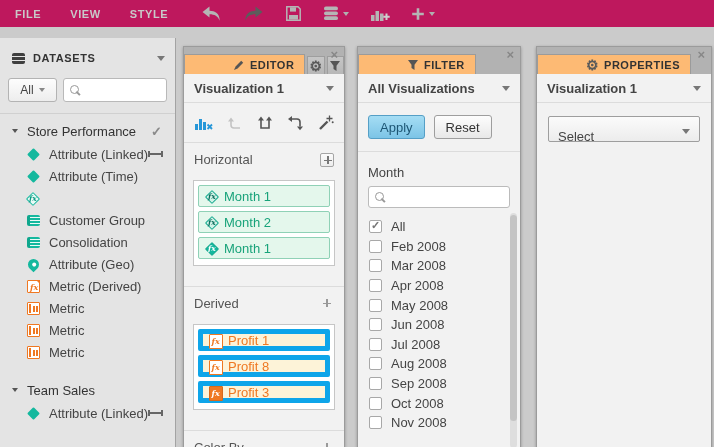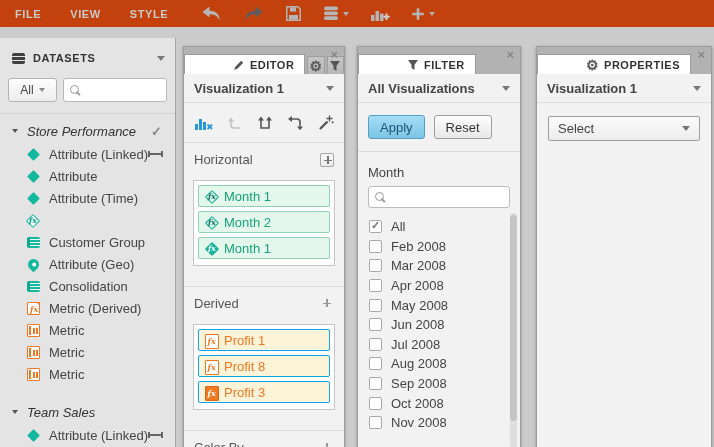--- a/index.html
+++ b/index.html
@@ -1,21 +1,21 @@
 <!DOCTYPE html>
 <html><head>
 <meta charset="utf-8">
 <style>
   * { box-sizing: border-box; margin: 0; padding: 0; }
   body { font-family: "Liberation Sans", sans-serif; }
   #app { position: relative; width: 714px; height: 447px; overflow: hidden; background: #cbcbcb; }
 
   
   .toolbar { position: absolute; left: 0; top: 0; width: 714px; height: 27px;
-    background: #c2410c; display: flex; align-items: center; padding-left: 13px; }
+    background: #be185d; display: flex; align-items: center; padding-left: 13px; }
   .tb-menus { display: flex; }
   .tb-menu { font-size: 11px; font-weight: bold; letter-spacing: .6px; color: #c9c9c9;
     margin-right: 25px; padding: 4px 2px; cursor: default; }
   .tb-icons { display: flex; align-items: center; margin-left: 6px; }
   .tb-btn { display: flex; align-items: center; gap: 4px; margin-right: 21px; }
   .caret { width: 0; height: 0; border-left: 4px solid transparent; border-right: 4px solid transparent;
     border-top: 5px solid #888; }
   .caret.light { border-top-color: #b0b0b0; border-left-width: 3.5px; border-right-width: 3.5px; border-top-width: 4.5px; }
 
   
@@ -43,21 +43,21 @@
     background: transparent; font-family: inherit; }
   .sb-tree { padding-top: 5px; }
   .sb-row { display: flex; align-items: center; height: 22px; padding-left: 26px;
     font-size: 13px; color: #444; cursor: default; }
   .sb-row.row-group { padding-left: 12px; color: #333; height: 24px; }
   .sb-row.row-spacer { height: 15px; }
   .sb-caret { display: none; width: 0; height: 0; border-left: 3.5px solid transparent;
     border-right: 3.5px solid transparent; border-top: 4.5px solid #555; }
   .row-group .sb-caret { display: inline-block; }
   .sb-label { margin-left: 8px; white-space: nowrap; }
-  .row-group .sb-label { margin-left: 9px; font-style: italic; }
+  .row-group .sb-label { margin-left: 9px; }
   .sb-check { margin-left: auto; margin-right: 13px; }
   .sb-check::after { content: "\2713"; font-size: 13px; font-weight: bold; color: #8a8a8a; }
   .ic-link { position: relative; width: 15px; height: 6px; margin-left: auto; margin-right: 12px; flex: none; }
   .ic-link::before { content: ""; position: absolute; left: 0; right: 0; top: 2px; height: 2px; background: #666; }
   .ic-link::after { content: ""; position: absolute; left: 0; top: 0; width: 2px; height: 6px;
     background: #666; box-shadow: 13px 0 0 #666; }
   .sb-ic { flex: none; }
   .ic-diamond { width: 9px; height: 9px; background: #14b89e; transform: rotate(45deg);
     border-radius: 1px; margin: 0 3px; }
   .ic-diamond-fx { position: relative; width: 14px; height: 14px; margin-left: -1px; }
@@ -90,21 +90,21 @@
   .panel-editor { left: 7px; width: 162px; }
   .panel-filter { left: 181px; width: 164px; }
   .panel-props  { left: 360px; width: 176px; }
   .panel-header { position: relative; height: 27px; background: #b2b2b2;
     display: flex; align-items: flex-end; }
   .close-x { position: absolute; right: 6px; top: 1px; font-size: 13px; font-weight: bold;
     color: #878787; line-height: 14px; cursor: default; }
   .tab { height: 20px; display: flex; align-items: center; gap: 5px; padding: 0 10px;
     font-size: 11px; font-weight: bold; letter-spacing: .5px; color: #333; }
   .tab + .tab { margin-left: 2px; }
-  .tab.active { background: #ffffff; border: 1px solid #9b9b9b; border-bottom: none; padding-left: 48px; }
+  .tab.active { background: #fdba74; border: 1px solid #9b9b9b; border-bottom: none; padding-left: 48px; }
   .tab.inactive { height: 18px; background: linear-gradient(#c6c6c6, #b7b7b7);
     border: 1px solid #9e9e9e; border-bottom: none; width: 31px; justify-content: center; padding: 0; }
   .gear-glyph { font-size: 14px; color: #5a5a5a; line-height: 14px; }
   .viz-row { height: 29px; border-bottom: 1px solid #dcdcdc; display: flex; align-items: center;
     padding: 0 10px; font-weight: bold; font-size: 13px; color: #444; }
   .viz-row .caret { margin-left: auto; border-top-color: #777; }
 
   
   .ed-tools { height: 40px; border-bottom: 1px solid #dcdcdc; display: flex; align-items: center;
     justify-content: space-between; padding: 0 10px; }
@@ -116,21 +116,21 @@
     border: 1px solid #a5a5a5; border-radius: 2px; background: linear-gradient(#fbfbfb, #ececec); }
   .plus-box::before, .plus-plain::before { content: ""; position: absolute; left: 3px; top: 6px; width: 8px; height: 1.6px; background: #777; }
   .plus-box::after,  .plus-plain::after  { content: ""; position: absolute; left: 6.2px; top: 2.8px; width: 1.6px; height: 8px; background: #777; }
   .plus-plain { margin-left: auto; position: relative; width: 14px; height: 14px; }
   .plus-plain::before, .plus-plain::after { background: #999; }
   .drop-box { margin: 8px 9px; background: #fff; border: 1px solid #c6c6c6; min-height: 86px; padding: 4px; }
   .chip { height: 22px; border-radius: 2px; display: flex; align-items: center; gap: 5px;
     padding: 0 5px; font-size: 13px; margin-bottom: 4px; cursor: default; }
   .chip:last-child { margin-bottom: 0; }
   .chips-green .chip { background: #e4f7ec; border: 1px solid #8fd1b6; color: #18a37a; }
-  .chips-orange .chip { background: #fdf3d8; border: 1px solid #0ea5e9; color: #ef7822; }
+  .chips-orange .chip { background: #fdf3d8; border: 5px solid #0ea5e9; color: #ef7822; }
   .ci { position: relative; width: 15px; height: 15px; flex: none; }
   .ci-diamond-fx::before { content: ""; position: absolute; left: 3px; top: 3px; width: 8px; height: 8px;
     border: 1px solid #0ea78c; background: #d2f3e8; transform: rotate(45deg); border-radius: 1px; }
   .ci-diamond-fx::after { content: "fx"; position: absolute; left: 4px; top: 4.5px;
     font: italic bold 7.5px/7.5px "DejaVu Serif", serif; color: #0b6e5c; }
   .ci-diamond-fx-solid::before { content: ""; position: absolute; left: 3px; top: 3px; width: 8px; height: 8px;
     border: 1px solid #0ea78c; background: #14b89e; transform: rotate(45deg); border-radius: 1px; }
   .ci-diamond-fx-solid::after { content: "fx"; position: absolute; left: 4px; top: 4.5px;
     font: italic bold 7.5px/7.5px "DejaVu Serif", serif; color: #fff; }
   .ci-fx-page::before { content: ""; position: absolute; left: 1px; top: 1px; width: 12px; height: 13px;
@@ -157,21 +157,21 @@
   .cb { position: relative; width: 13px; height: 13px; background: #fff; border: 1px solid #a8a8a8;
     border-radius: 2px; flex: none; }
   .cb-true::after { content: "\2713"; position: absolute; left: 1px; top: -2px; font-size: 11px;
     font-weight: bold; color: #777; }
   .fl-scrollbar { position: absolute; right: 3px; top: 166px; bottom: 2px; width: 7px;
     background: #dedede; border-radius: 4px; }
   .fl-thumb { position: absolute; left: 0; top: 2px; width: 7px; height: 206px;
     background: #c4c4c4; border-radius: 4px; }
 
   
-  .select-dd { margin: 13px 11px; height: 25px; display: flex; align-items: center; padding: 0 9px;
+  .select-dd { margin: 13px 11px; height: 25px; display: flex; padding: 12px 9px;
     background: linear-gradient(#fbfbfb, #ececec); border: 1px solid #9e9e9e; border-radius: 2px;
     font-size: 13px; color: #444; }
   .select-dd .caret { margin-left: auto; border-top-color: #777; }
 </style>
 </head>
 <body>
 
 <div id="app">
 
   <div class="toolbar">
@@ -253,26 +253,20 @@
         </div>
 
         <div class="sb-row row-item">
 
           <span class="sb-ic ic-diamond"></span>
           <span class="sb-label">Attribute (Linked)</span>
 
           <span class="ic-link"></span>
         </div>
 
-        <div class="sb-row row-item">
-
-          <span class="sb-ic ic-diamond"></span>
-          <span class="sb-label">Attribute</span>
-
-        </div>
 
         <div class="sb-row row-item">
 
           <span class="sb-ic ic-diamond"></span>
           <span class="sb-label">Attribute (Time)</span>
 
         </div>
 
         <div class="sb-row row-item">
 
@@ -282,29 +276,29 @@
 
         <div class="sb-row row-item">
 
           <span class="sb-ic ic-list"></span>
           <span class="sb-label">Customer Group</span>
 
         </div>
 
         <div class="sb-row row-item">
 
+          <span class="sb-ic ic-list"></span>
+          <span class="sb-label">Consolidation</span>
+
+        </div>
+
+        <div class="sb-row row-item">
+
           <span class="sb-ic ic-pin"></span>
           <span class="sb-label">Attribute (Geo)</span>
-
-        </div>
-
-        <div class="sb-row row-item">
-
-          <span class="sb-ic ic-list"></span>
-          <span class="sb-label">Consolidation</span>
 
         </div>
 
         <div class="sb-row row-item">
 
           <span class="sb-ic ic-fx-orange"></span>
           <span class="sb-label">Metric (Derived)</span>
 
         </div>
 

